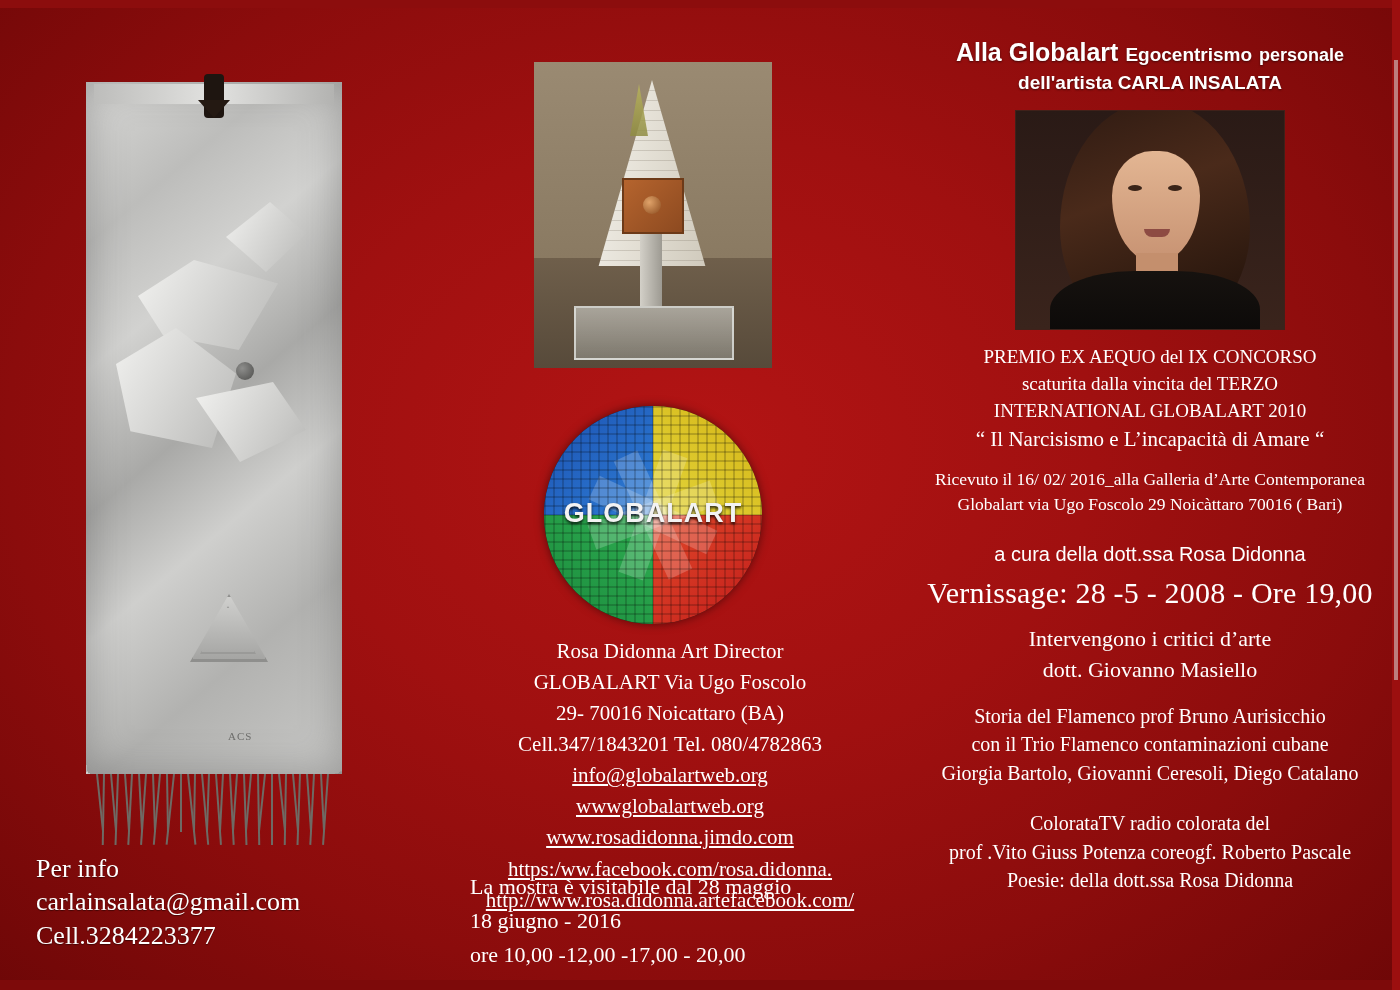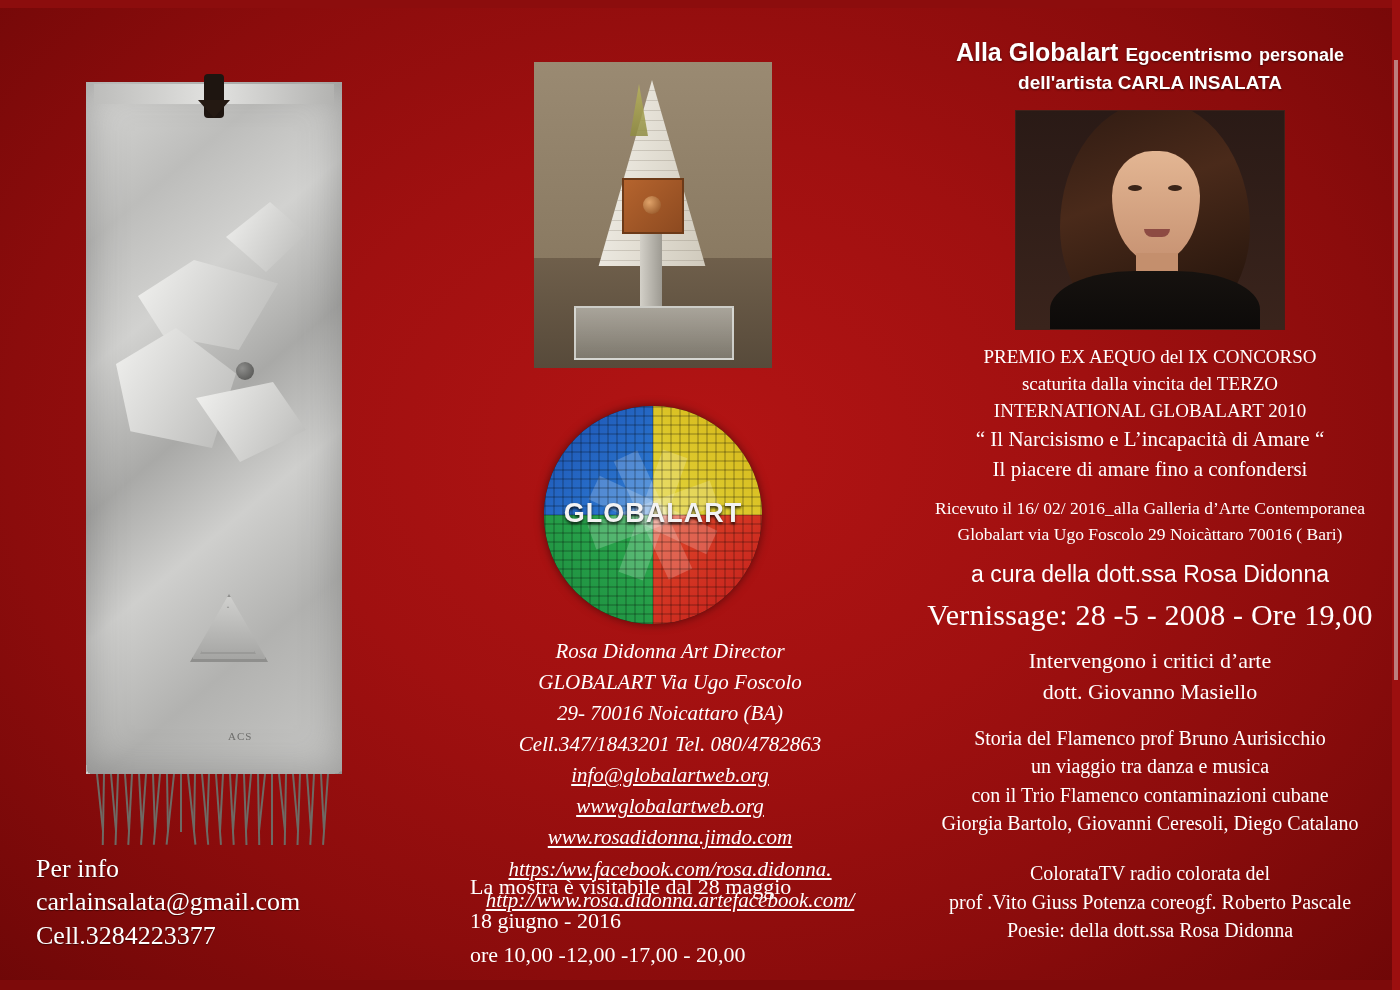--- a/index.html
+++ b/index.html
@@ -232,21 +232,20 @@
   }
 
   .contact-mid {
     position: absolute;
     left: 470px; top: 636px;
     width: 400px;
     text-align: center;
     color: #ffffff;
     font-size: 21px;
     line-height: 1.48;
-    font-style: italic;
   }
   .contact-mid .u { text-decoration: underline; }
   .dates-mid {
     position: absolute;
     left: 470px; top: 870px;
     width: 400px;
     text-align: left;
     color: #ffffff;
     font-size: 22px;
     line-height: 1.55;
@@ -323,23 +322,23 @@
   }
   .block-a .quote {
     font-size: 21px;
   }
   .block-b {
     margin-top: 12px;
     font-size: 17.5px;
     line-height: 1.45;
   }
   .curator {
-    margin-top: 14px;
+    margin-top: 26px;
     font-family: "Liberation Sans", sans-serif;
-    font-size: 23px;
+    font-size: 20px;
     font-weight: normal;
   }
   .vernissage {
     margin-top: 10px;
     font-size: 30px;
     letter-spacing: .2px;
   }
   .presenters {
     margin-top: 14px;
     font-size: 22px;
@@ -486,40 +485,38 @@
       <div class="mouth"></div>
       <div class="neck"></div>
       <div class="body"></div>
     </div>
 
     <div class="block-a">
       <div>PREMIO EX AEQUO del IX CONCORSO</div>
       <div>scaturita dalla vincita del TERZO</div>
       <div>INTERNATIONAL GLOBALART  2010</div>
       <div class="quote">“ Il Narcisismo e L’incapacità di Amare “</div>
-      <div class="quote">Il piacere di amare fino a confondersi</div>
     </div>
 
     <div class="block-b">
       <div>Ricevuto  il  16/ 02/ 2016_alla  Galleria  d’Arte  Contemporanea</div>
       <div>Globalart  via Ugo Foscolo 29 Noicàttaro 70016 ( Bari)</div>
     </div>
 
     <div class="curator">a cura della dott.ssa Rosa Didonna</div>
 
     <div class="vernissage">Vernissage: 28 -5 - 2008 - Ore 19,00</div>
 
     <div class="presenters">
       <div>Intervengono i critici d’arte</div>
       <div>dott.  Giovanno Masiello</div>
     </div>
 
     <div class="flamenco">
       <div>Storia del Flamenco prof  Bruno Aurisicchio</div>
-      <div>un viaggio tra danza e musica</div>
       <div>con il Trio Flamenco contaminazioni cubane</div>
       <div>Giorgia Bartolo, Giovanni Ceresoli, Diego Catalano</div>
     </div>
 
     <div class="colorata">
       <div>ColorataTV radio colorata del</div>
       <div>prof .Vito Giuss Potenza coreogf. Roberto Pascale</div>
       <div>Poesie: della dott.ssa Rosa Didonna</div>
 
     </div>

